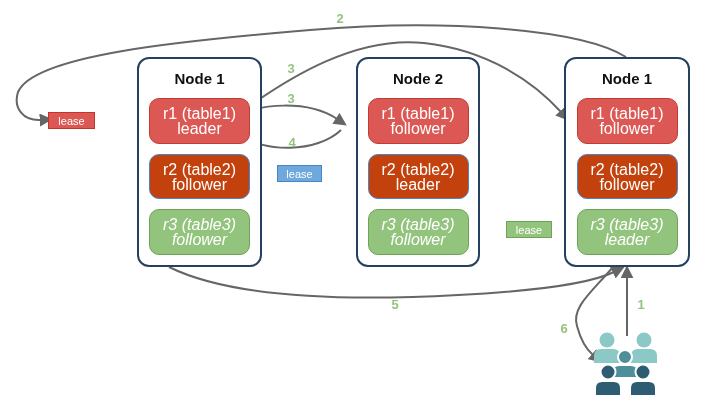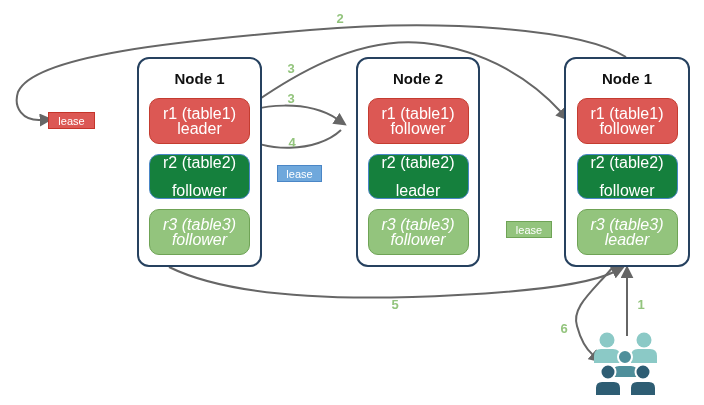--- a/index.html
+++ b/index.html
@@ -13,21 +13,21 @@
     border:2px solid #26415f;border-radius:12px;box-sizing:border-box;
     display:flex;flex-direction:column;align-items:center;padding-top:11px;
   }
   .node-title{font-size:15px;font-weight:bold;color:#111;margin-bottom:11px;line-height:17px;}
   .replica{
     width:101px;height:46px;border-radius:10px;box-sizing:border-box;
     display:flex;flex-direction:column;align-items:center;justify-content:center;
     color:#fff;font-size:16px;line-height:15px;margin-bottom:10px;border:1.5px solid;
   }
   .replica.red{background:#dc5854;border-color:#c43c30;}
-  .replica.blue{background:#15803d;border-color:#4a86c6;justify-content:space-between;}
+  .replica.blue{background:#c2410c;border-color:#4a86c6;}
   .replica.green{background:#93c47d;border-color:#6fa356;font-style:italic;}
   .lease{
     position:absolute;height:17px;box-sizing:border-box;border-radius:0;
     display:flex;align-items:center;justify-content:center;
     color:#fff;font-size:11px;border:1.5px solid;
   }
   .lease.red{left:48px;top:112px;width:47px;background:#dc5854;border-color:#c5342a;}
   .lease.blue{left:277px;top:165px;width:45px;background:#6fa8dc;border-color:#4a86c6;}
   .lease.green{left:506px;top:221px;width:46px;background:#93c47d;border-color:#6fa356;}
   .step-num{

